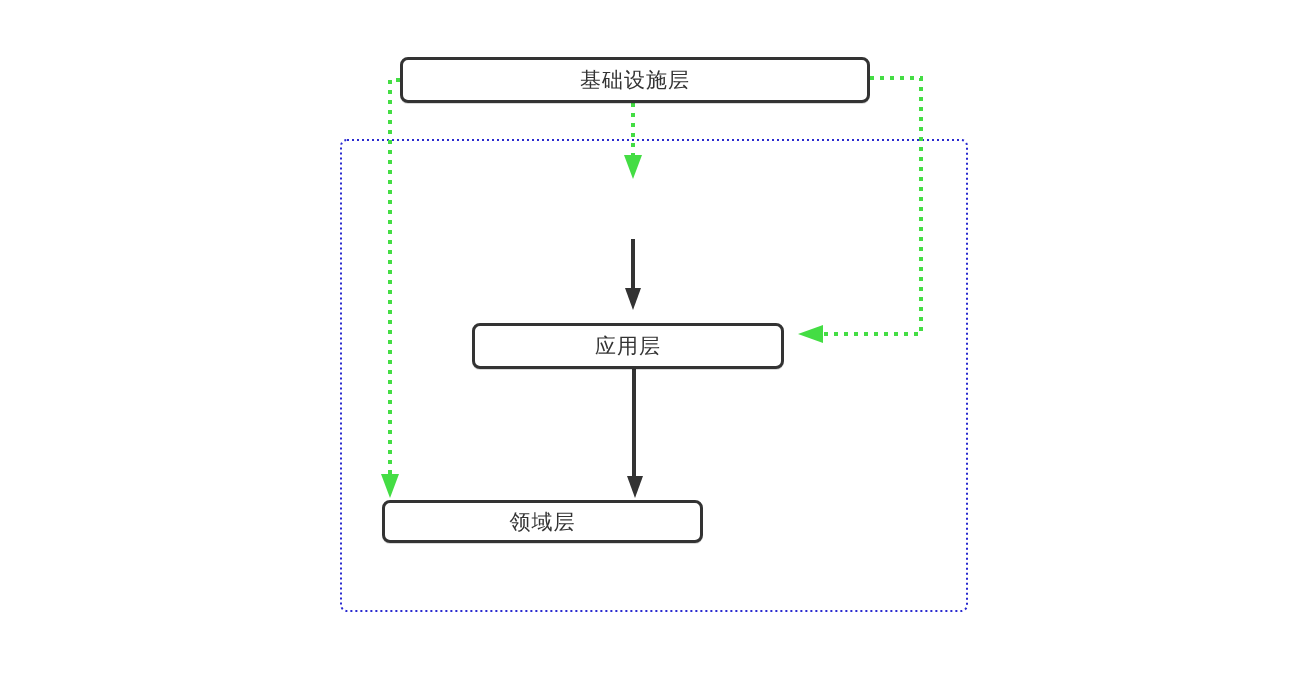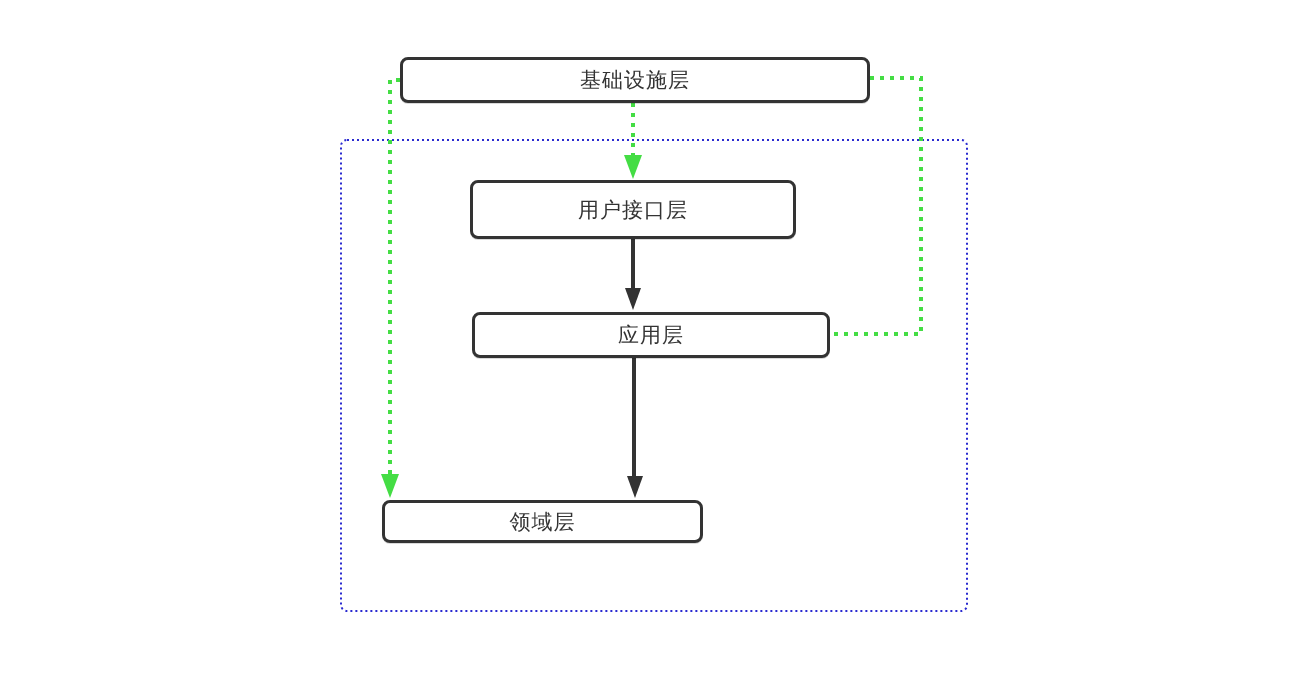--- a/index.html
+++ b/index.html
@@ -33,21 +33,21 @@
     box-shadow: 0 1px 0 rgba(0,0,0,0.15);
   }
   .node .label {
     font-size: 21px;
     color: var(--text-color, #333333);
     letter-spacing: 1px;
     white-space: nowrap;
   }
   #node-infrastructure { left: 400px; top: 57px;  width: 470px; height: 46px; justify-content: center; }
   #node-user-interface { left: 470px; top: 180px; width: 326px; height: 59px; }
-  #node-application    { left: 472px; top: 312px; width: 358px; height: 46px; }
+  #node-application    { left: 472px; top: 323px; width: 312px; height: 46px; }
   #node-domain         { left: 382px; top: 500px; width: 321px; height: 43px; }
 
   .green-edge { stroke: var(--green-color, #44dd44); stroke-width: 4; fill: none; stroke-dasharray: 4 6; }
   .green-head { fill: var(--green-color, #44dd44); stroke: none; }
   .black-edge { stroke: var(--black-edge-color, #333333); stroke-width: 4; fill: none; }
   .black-head { fill: var(--black-edge-color, #333333); stroke: none; }
   .group-rect { stroke: var(--blue-color, #2a2ad0); stroke-width: 2; fill: none; stroke-dasharray: 2 3; }
 </style>
 </head>
 <body>
@@ -71,23 +71,20 @@
     <polygon class="black-head" points="633,310 625,288 641,288"></polygon>
 
     <line class="black-edge" x1="634" y1="358" x2="634" y2="477"></line>
     <polygon class="black-head" points="635,498 627,476 643,476"></polygon>
   </svg>
 
   <div class="node" id="node-infrastructure">
     <span class="label">基础设施层</span>
   </div>
 
-  <div class="node" id="node-user-interface">
-    <span class="label">用户接口层</span>
-  </div>
 
   <div class="node" id="node-application">
     <span class="label">应用层</span>
   </div>
 
   <div class="node" id="node-domain">
     <span class="label">领域层</span>
   </div>
 
 </div>

